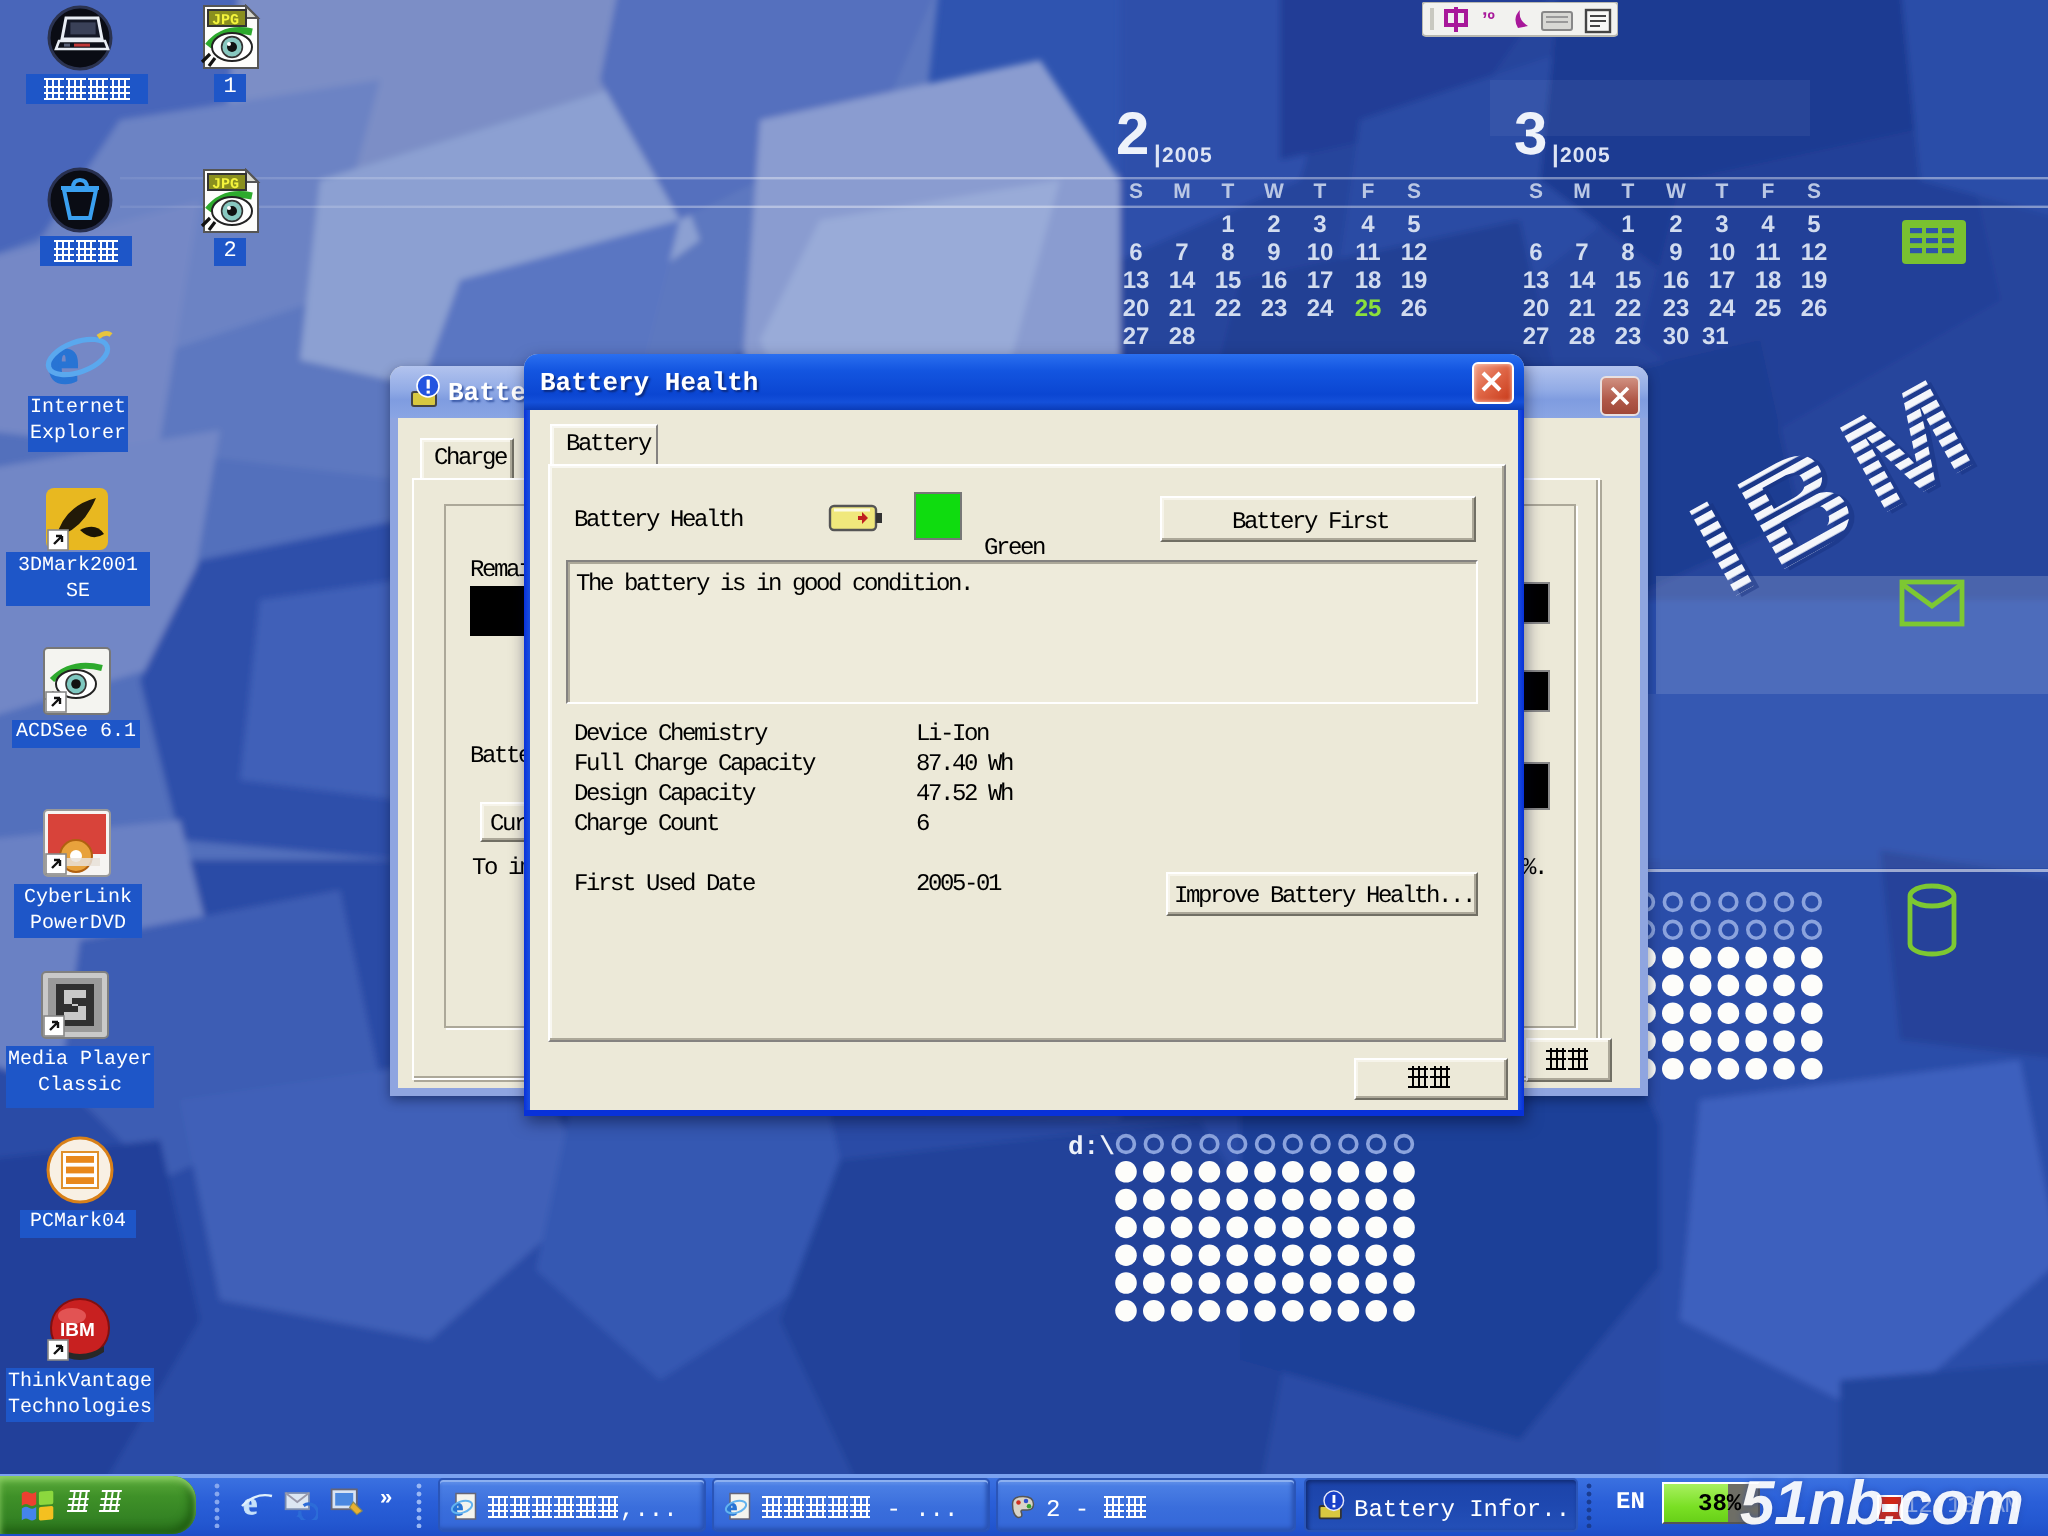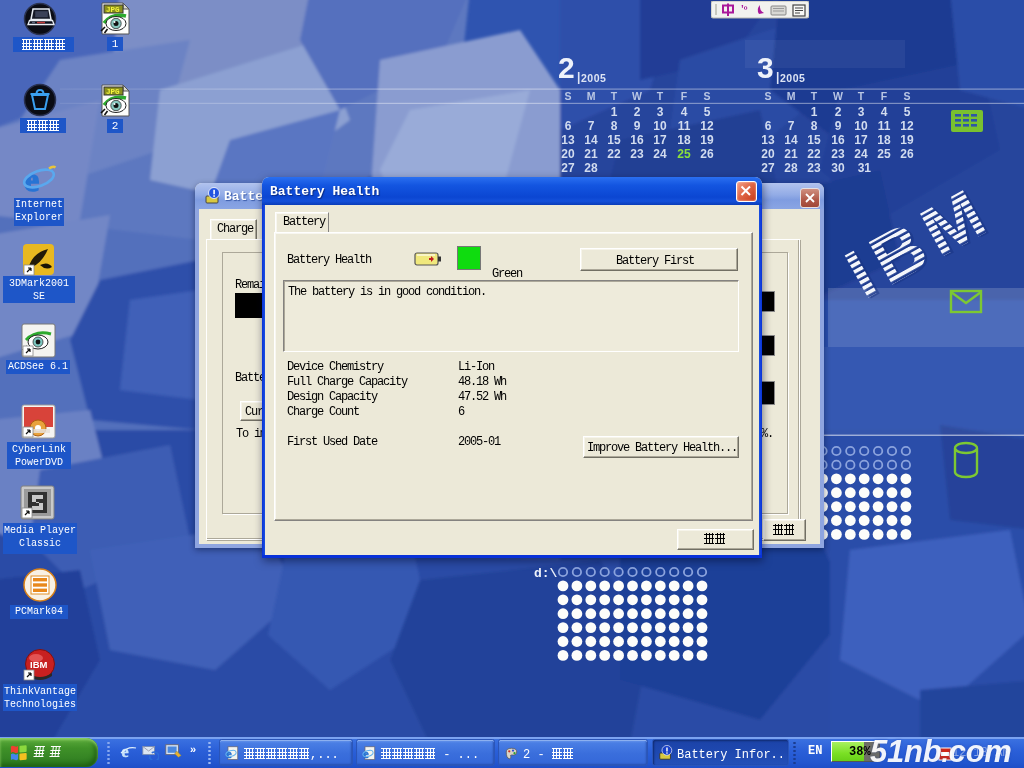--- a/index.html
+++ b/index.html
@@ -299,21 +299,21 @@
 <div style="position:absolute;left:781px;top:147px;width:20px;text-align:center;font:bold 12px 'Liberation Sans',sans-serif;color:#d2dcef">21</div>
 <div style="position:absolute;left:804px;top:147px;width:20px;text-align:center;font:bold 12px 'Liberation Sans',sans-serif;color:#d2dcef">22</div>
 <div style="position:absolute;left:828px;top:147px;width:20px;text-align:center;font:bold 12px 'Liberation Sans',sans-serif;color:#d2dcef">23</div>
 <div style="position:absolute;left:851px;top:147px;width:20px;text-align:center;font:bold 12px 'Liberation Sans',sans-serif;color:#d2dcef">24</div>
 <div style="position:absolute;left:874px;top:147px;width:20px;text-align:center;font:bold 12px 'Liberation Sans',sans-serif;color:#d2dcef">25</div>
 <div style="position:absolute;left:897px;top:147px;width:20px;text-align:center;font:bold 12px 'Liberation Sans',sans-serif;color:#d2dcef">26</div>
 <div style="position:absolute;left:758px;top:161px;width:20px;text-align:center;font:bold 12px 'Liberation Sans',sans-serif;color:#d2dcef">27</div>
 <div style="position:absolute;left:781px;top:161px;width:20px;text-align:center;font:bold 12px 'Liberation Sans',sans-serif;color:#d2dcef">28</div>
 <div style="position:absolute;left:804px;top:161px;width:20px;text-align:center;font:bold 12px 'Liberation Sans',sans-serif;color:#d2dcef">23</div>
 <div style="position:absolute;left:828px;top:161px;width:20px;text-align:center;font:bold 12px 'Liberation Sans',sans-serif;color:#d2dcef">30</div>
-<div style="position:absolute;left:851px;top:161px;width:20px;text-align:right;font:bold 12px 'Liberation Sans',sans-serif;color:#d2dcef">31</div>
+<div style="position:absolute;left:851px;top:161px;width:20px;text-align:left;font:bold 12px 'Liberation Sans',sans-serif;color:#d2dcef">31</div>
 <svg class="abs" style="left:22px;top:2px" width="36" height="34" viewBox="0 0 36 34">
 <circle cx="18" cy="17" r="15.5" fill="#0a0c14"></circle>
     <circle cx="18" cy="17" r="15.5" fill="none" stroke="#2b3350" stroke-width="1.5"></circle>
 <g transform="translate(5,6)">
       <path d="M6 1 L22 1 L24 11.5 L4 11.5 Z" fill="#141826" stroke="#e8edf4" stroke-width="1.5"></path>
 <rect x="8.2" y="3.2" width="12.6" height="6" fill="#3a4158"></rect>
 <path d="M2.5 12.5 L25.5 12.5 L27 16.5 L1 16.5 Z" fill="#0c0f1a" stroke="#e8edf4" stroke-width="1.3"></path>
 <rect x="10" y="13.8" width="8" height="1.5" fill="#c03838"></rect>
       <rect x="5" y="13.8" width="3" height="1.5" fill="#5a6278"></rect>
     </g>
@@ -494,21 +494,21 @@
 <div class="dlgtxt" style="left:230px;top:90px">Green</div>
 <div class="abs btn3d" style="left:318px;top:71px;width:158px;height:23px"></div>
 <div class="dlgtxt" style="left:354px;top:77px">Battery First</div>
 
 <div class="abs" style="left:21px;top:103px;width:456px;height:72px;background:#eeebdb;border:1px solid;border-color:#848280 #fff #fff #848280;box-shadow:inset 1px 1px 0 #aca899"></div>
 <div class="dlgtxt" style="left:26px;top:108px">The battery is in good condition.</div>
 
 <div class="dlgtxt" style="left:25px;top:183px">Device Chemistry</div>
     <div class="dlgtxt" style="left:196px;top:183px">Li-Ion</div>
 <div class="dlgtxt" style="left:25px;top:198px">Full Charge Capacity</div>
-    <div class="dlgtxt" style="left:196px;top:198px">48.18 Wh</div>
+    <div class="dlgtxt" style="left:196px;top:198px">87.40 Wh</div>
 <div class="dlgtxt" style="left:25px;top:213px">Design Capacity</div>
     <div class="dlgtxt" style="left:196px;top:213px">47.52 Wh</div>
 <div class="dlgtxt" style="left:25px;top:228px">Charge Count</div>
     <div class="dlgtxt" style="left:196px;top:228px">6</div>
 <div class="dlgtxt" style="left:25px;top:258px">First Used Date</div>
     <div class="dlgtxt" style="left:196px;top:258px">2005-01</div>
 <div class="abs btn3d" style="left:321px;top:259px;width:156px;height:22px"></div>
 <div class="dlgtxt" style="left:325px;top:264px">Improve Battery Health...</div>
 
 <div class="abs btn3d" style="left:415px;top:352px;width:77px;height:21px"></div>

